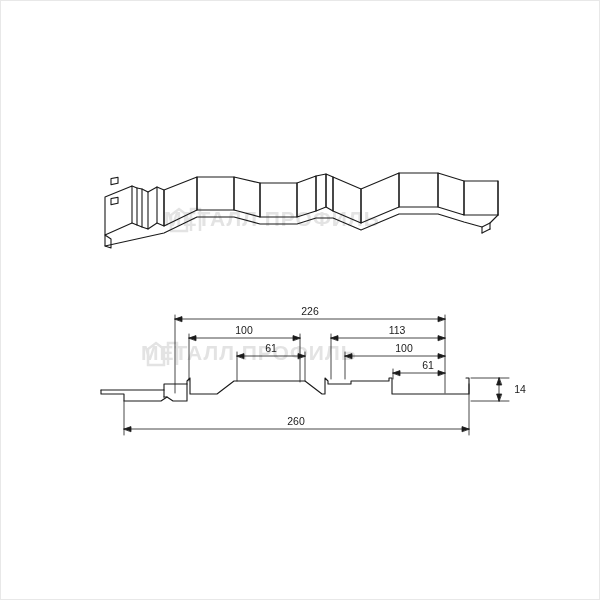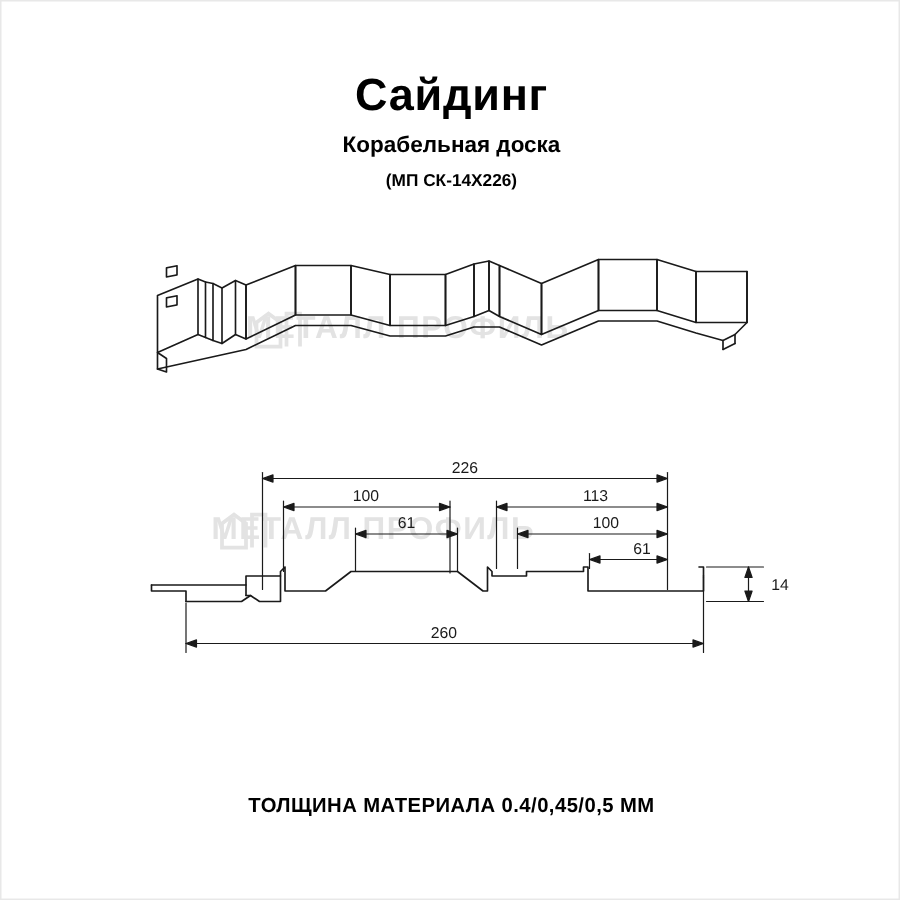--- a/index.html
+++ b/index.html
@@ -83,25 +83,20 @@
     width: 34px;
     height: 26px;
   }
   .wm-logo svg { display: block; }
 </style>
 </head>
 <body>
 
 <div class="page">
 
-  <div class="header">
-    <div class="title">Сайдинг</div>
-    <div class="subtitle">Корабельная доска</div>
-    <div class="code">(МП СК-14Х226)</div>
-  </div>
 
   <div class="wm-logo" style="left:168px; top:206px;">
     <svg width="34" height="26" viewBox="0 0 34 26">
       <path d="M2 24 L2 8 L10 2 L18 8 L18 24 Z" fill="none" stroke="#e3e3e3" stroke-width="2.5"></path>
       <path d="M22 24 L22 2 L31 2 L31 24" fill="none" stroke="#e3e3e3" stroke-width="2.5"></path>
     </svg>
   </div>
   <div class="wm wm1">МЕТАЛЛ ПРОФИЛЬ</div>
 
   <div class="wm-logo" style="left:145px; top:340px;">
@@ -219,15 +214,14 @@
         <text x="396" y="333">113</text>
         <text x="403" y="351">100</text>
         <text x="427" y="368">61</text>
         <text x="295" y="424">260</text>
         <text x="519" y="392">14</text>
       </g>
 
     </g>
   </svg>
 
-  <div class="footer">ТОЛЩИНА МАТЕРИАЛА 0.4/0,45/0,5 ММ</div>
 
 </div>
 
 </body></html>

